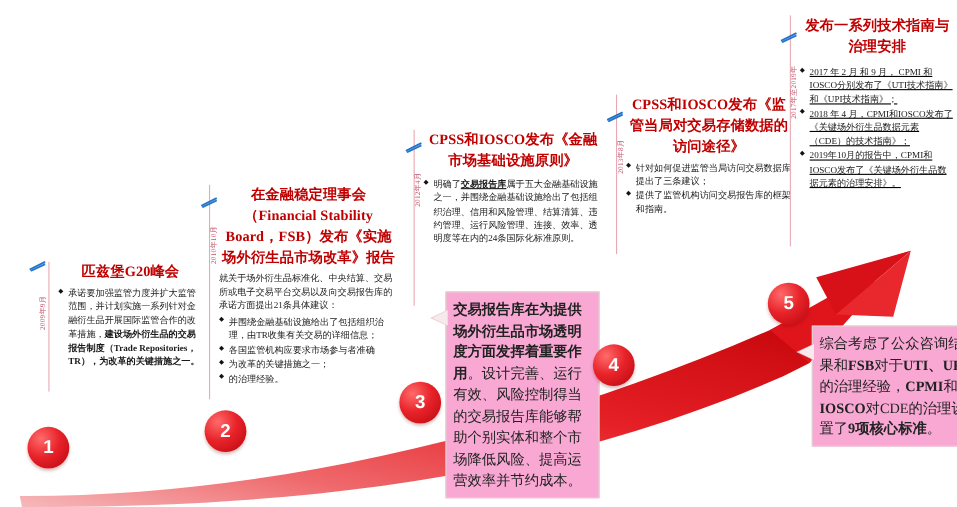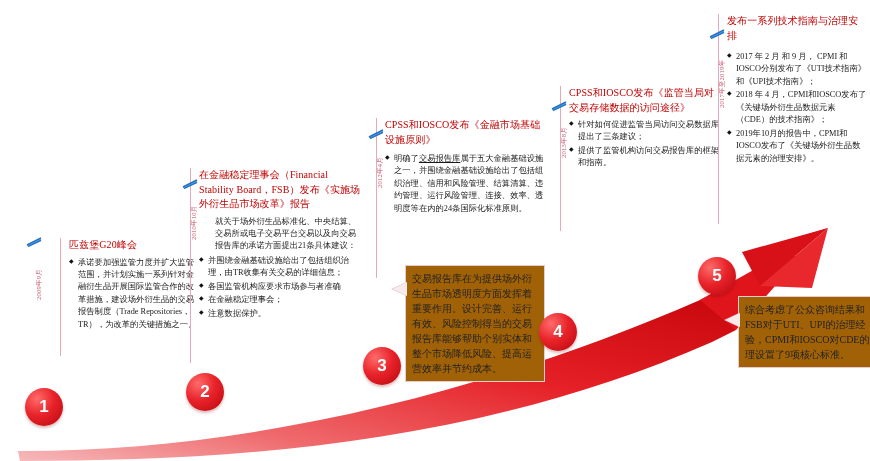--- a/index.html
+++ b/index.html
@@ -17,34 +17,34 @@
   #arrow-layer { position:absolute; left:0; top:0; width:870px; height:461px; pointer-events:none; }
 
   
   .step { position:absolute; }
   .step .rule {
     position:absolute; left:0; top:0; bottom:0; width:1px;
     background:#e9a9b4;
   }
   .step-body { padding-left:9px; }
   .step-title {
-    color:#c00000; font-weight:normal; font-size:10px; line-height:1.45;
-    margin:0 0 4px 0; letter-spacing:0.1px;
-  }
-  .step-intro { font-size:8.3px; line-height:1.5; color:#1a1a1a; margin:0 0 2px 16px; }
+    color:#c00000; font-weight:bold; font-size:13px; line-height:1.45;
+    margin:0 0 4px 0; letter-spacing:0.1px;text-align:center;
+  }
+  .step-intro { font-size:8.3px; line-height:1.5; color:#1a1a1a; margin:0 0 2px 0; }
   .bullets { margin:0; padding:0; list-style:none; }
   .bullets li {
     position:relative; padding-left:9px; font-size:8.3px; line-height:1.5;
     color:#1a1a1a; margin-bottom:1px;
   }
   .bullets li:before {
     content:"\25C6"; position:absolute; left:0; top:0; font-size:6px; color:#111;
   }
   .u { text-decoration:underline; font-weight:bold; }
-  .b { font-weight:normal; }
+  .b { font-weight:bold; }
 
   
   .flag { position:absolute; width:16px; height:11px; }
   .flag svg { display:block; }
   .date {
     position:absolute;
     font-size:6.6px; color:#c2546a; white-space:nowrap;
     transform: rotate(-90deg);
     transform-origin: 0 0;
     letter-spacing:0.2px;
@@ -55,22 +55,22 @@
     position:absolute; width:38px; height:38px; border-radius:50%;
     background: radial-gradient(circle at 32% 28%, #ff6b6b 0%, #e8232a 45%, #b8050c 100%);
     color:#fff; font-weight:bold; font-size:17px;
     display:flex; align-items:center; justify-content:center;
     font-family:"Liberation Sans", sans-serif;
     box-shadow: 0 2px 3px rgba(120,0,0,0.28);
   }
 
   
   .callout {
-    position:absolute; background:#a16207; border:1px solid #e4ccd2;
-    padding:5px 6px; font-size:10px; line-height:1.5; color:#222;
+    position:absolute; background:#f9a8d4; border:1px solid #e4ccd2;
+    padding:5px 6px; font-size:13px; line-height:1.5; color:#222;
   }
   .callout.tail-left:after{
     content:""; position:absolute; left:-13px; top:16px;
     border-width:7px 14px 7px 0; border-style:solid;
     border-color:transparent #f7e9ec transparent transparent;
   }
   .callout.tail-left:before{
     content:""; position:absolute; left:-15px; top:16px;
     border-width:7px 15px 7px 0; border-style:solid;
     border-color:transparent #e4ccd2 transparent transparent;
@@ -98,21 +98,21 @@
       </defs>
 
       <path d="M 18,451 C 230,452 470,400 700,300 L 716,292 L 736,330 L 712,342 C 480,444 238,461 20,461 Z" fill="url(#arrGrad)"></path>
 
       <path d="M 700,300 L 828,228 L 770,246 L 800,258 L 736,330 Z" fill="#e0151c"></path>
       <path d="M 828,228 L 742,252 L 760,286 Z" fill="#d81018"></path>
       <path d="M 760,286 L 828,228 L 812,288 Z" fill="#e9282e"></path>
     </svg>
   </div>
 
-  <div class="step" style="left:60px; top:238px; width:140px; height:118px;">
+  <div class="step" style="left:44px; top:238px; width:140px; height:118px;">
     <div class="rule"></div>
     <div class="step-body">
       <div class="step-title">匹兹堡G20峰会</div>
       <ul class="bullets">
         <li><span>承诺要加强监管力度并扩大监管范围，并计划实施一系列针对金融衍生品开展国际监管合作的改革措施，</span><span class="b">建设场外衍生品的交易报告制度（Trade Repositories，TR），为改革的关键措施之一。</span></li>
       </ul>
     </div>
   </div>
   <div class="flag" style="left:26px; top:236px;">
     <svg width="16" height="11" viewBox="0 0 16 11">
@@ -127,22 +127,22 @@
   <span class="date" style="left:35px; top:300px;">2009年9月</span>
 
   <div class="step" style="left:190px; top:168px; width:172px; height:195px;">
     <div class="rule"></div>
     <div class="step-body">
       <div class="step-title">在金融稳定理事会（Financial Stability Board，FSB）发布《实施场外衍生品市场改革》报告</div>
       <div class="step-intro">就关于场外衍生品标准化、中央结算、交易所或电子交易平台交易以及向交易报告库的承诺方面提出21条具体建议：</div>
       <ul class="bullets">
         <li>并围绕金融基础设施给出了包括组织治理，由TR收集有关交易的详细信息；</li>
         <li>各国监管机构应要求市场参与者准确</li>
-        <li style="padding-left:9px;">在金融稳定理事会；</li>
-        <li>注意数据保护。</li>
+        <li style="padding-left:9px;">为改革的关键措施之一；</li>
+        <li>的治理经验。</li>
       </ul>
     </div>
   </div>
   <div class="flag" style="left:182px; top:178px;">
     <svg width="16" height="11" viewBox="0 0 16 11">
         <g fill="none" stroke="#1f6fc4" stroke-width="1.6">
       <path d="M1,9 L15,2"></path>
           <path d="M2,10.4 L15,4.2"></path>
         </g>
       <path d="M1,9 L15,2 L15,4.6 L2,10.8 Z" fill="#2f7fd6" opacity="0.55"></path>
@@ -194,21 +194,21 @@
         </g>
       <path d="M1,9 L15,2 L15,4.6 L2,10.8 Z" fill="#2f7fd6" opacity="0.55"></path>
       </svg>
   </div>
   <span class="date" style="left:560px; top:158px;">2013年8月</span>
 
   <div class="step" style="left:718px; top:14px; width:150px; height:210px;">
     <div class="rule"></div>
     <div class="step-body">
       <div class="step-title">发布一系列技术指南与治理安排</div>
-      <ul class="bullets" style="margin-top:8px;">
+      <ul class="bullets" style="margin-top:8px;text-decoration:underline;">
         <li>2017 年 2 月 和 9 月， CPMI 和 IOSCO分别发布了《UTI技术指南》和《UPI技术指南》；</li>
         <li>2018 年 4 月，CPMI和IOSCO发布了《关键场外衍生品数据元素（CDE）的技术指南》；</li>
         <li>2019年10月的报告中，CPMI和IOSCO发布了《关键场外衍生品数据元素的治理安排》。</li>
       </ul>
     </div>
   </div>
   <div class="flag" style="left:709px; top:28px;">
     <svg width="16" height="11" viewBox="0 0 16 11">
         <g fill="none" stroke="#1f6fc4" stroke-width="1.6">
       <path d="M1,9 L15,2"></path>

